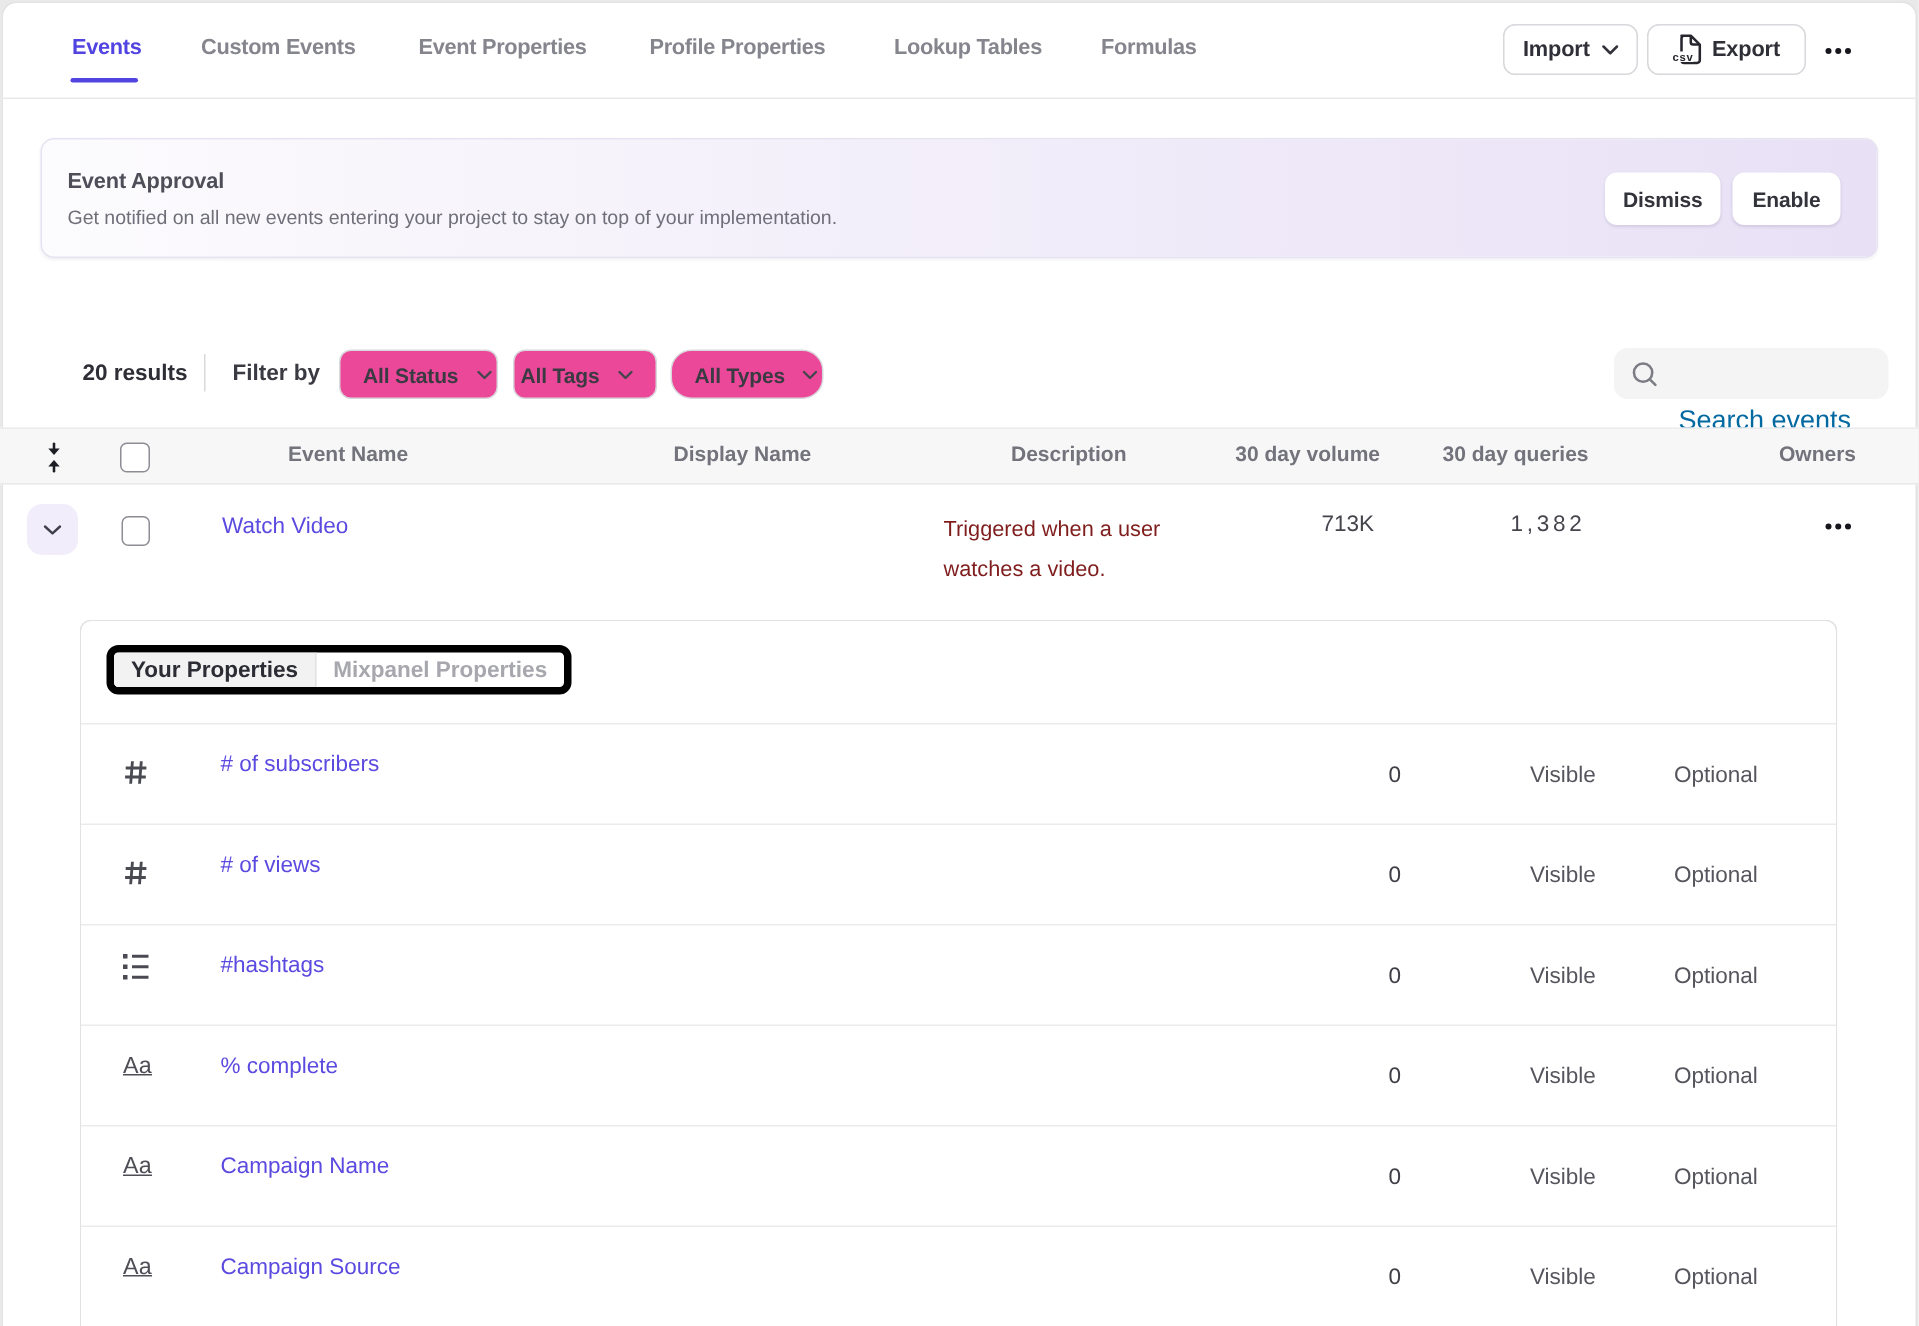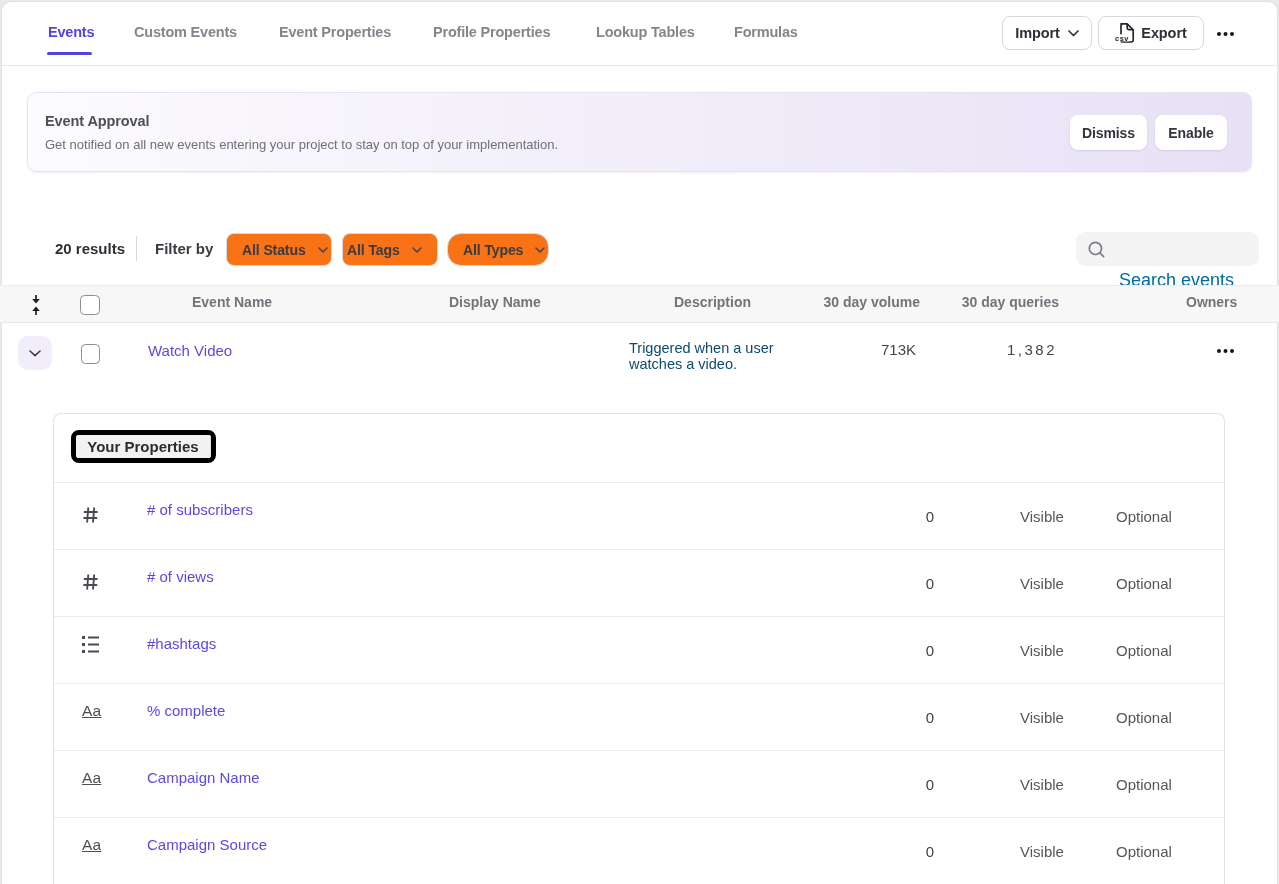--- a/index.html
+++ b/index.html
@@ -6,21 +6,21 @@
 html,body { width:1279px; height:884px; background:#e9e9ea; font-family:"Liberation Sans", sans-serif; overflow:hidden; }
 .card { position:absolute; left:1px; top:1px; width:1277px; height:883px; background:#ffffff; border:1px solid #e2e2e4; border-bottom:none; border-radius:10px 10px 0 0; }
 .abs { position:absolute; }
 .tab { position:absolute; top:24px; font-size:14.5px; font-weight:600; color:#85858d; letter-spacing:-0.2px; }
 .tab.active { color:#5244e1; }
 .underline { position:absolute; left:47px; top:52px; width:45px; height:3px; background:#5244e1; border-radius:2px; }
 .navborder { position:absolute; left:0; top:65px; width:1279px; height:1px; background:#e9e9eb; }
 .btn { position:absolute; height:34px; border:1px solid #d8d8dc; border-radius:8px; background:#fff; display:flex; align-items:center; justify-content:center; font-size:14.5px; font-weight:600; color:#2f2f37; letter-spacing:-0.1px; }
 .banner { position:absolute; left:27px; top:92px; width:1225px; height:80px; border-radius:9px; background:linear-gradient(90deg, #fcfbfd 0%, #f3effa 45%, #e8e1f6 100%); border:1px solid #e7e2f2; box-shadow:0 1px 2px rgba(80,60,120,0.08); }
 .wbtn { position:absolute; top:115px; height:35px; background:#fff; border-radius:8px; display:flex; align-items:center; justify-content:center; font-size:14px; font-weight:600; color:#33333b; letter-spacing:-0.1px; box-shadow:0 1px 2px rgba(40,30,70,0.12); }
-.drop { position:absolute; top:233px; height:33px; border:1px solid #d8d8dc; border-radius:8px; background:#f97316; display:flex; align-items:center; font-size:14px; font-weight:600; color:#3a3a42; white-space:nowrap; letter-spacing:-0.1px; }
+.drop { position:absolute; top:233px; height:33px; border:1px solid #d8d8dc; border-radius:8px; background:#ec4899; display:flex; align-items:center; font-size:14px; font-weight:600; color:#3a3a42; white-space:nowrap; letter-spacing:-0.1px; }
 .hdrlbl { position:absolute; font-size:14px; font-weight:600; color:#73737c;margin-left:44px; }
 .plink { color:#5b4ae0; font-size:15px; }
 .prow-border { position:absolute; left:0; width:1170px; height:1px; background:#ebebee; }
 .picon { position:absolute; left:28px; color:#4a4a52;text-decoration:underline; }
 .picon.aa { font-size:15.5px; font-weight:500; left:28px; color:#4e4e56; letter-spacing:0.2px; }
 .pval { position:absolute; font-size:15px; color:#55555d; }
 .pval.num { left:855px; width:25px; text-align:right; color:#3f3f47; }
 .pval.vis { left:966px; }
 .pval.opt { left:1062px; }
 </style>
@@ -93,33 +93,34 @@
 <span class="hdrlbl" style="right:359px; top:294px;">30 day volume</span>
 <span class="hdrlbl" style="right:220px; top:294px;">30 day queries</span>
 <span class="hdrlbl" style="left:1142px; top:294px;">Owners</span>
 
 <div class="abs" style="left:17.5px; top:335.5px; width:34px; height:34px; background:#f1edfb; border-radius:10px;"></div>
 <svg class="abs" style="left:29px; top:350px;" width="12" height="7" viewBox="0 0 12 7">
     <path d="M1 1 L6 5.6 L11 1" fill="none" stroke="#3f3f49" stroke-width="1.6" stroke-linecap="round" stroke-linejoin="round"></path>
   </svg>
 <div class="abs" style="left:80.5px; top:344px; width:19.5px; height:19.5px; background:#fff; border:1.2px solid #8d8d95; border-radius:4.5px;"></div>
 <div class="abs plink" style="left:148px; top:342px;">Watch Video</div>
-<div class="abs" style="left:629px; top:339.5px; font-size:14.5px; color:#0c4a6e; line-height:16px;">Triggered when a user<br>watches a video.</div>
+<div class="abs" style="left:629px; top:339.5px; font-size:14.5px; color:#7f1d1d; line-height:27px;">Triggered when a user<br>watches a video.</div>
 <div class="abs" style="right:363px; top:341px; font-size:15px; color:#45454d;">713K</div>
 <div class="abs" style="right:222px; top:341px; font-size:15px; color:#45454d; letter-spacing:2.5px;">1,382</div>
 <svg class="abs" style="left:1215px; top:345px;" width="24" height="12">
     <circle cx="4" cy="6" r="2" fill="#16161c"></circle>
     <circle cx="10.5" cy="6" r="2" fill="#16161c"></circle>
     <circle cx="17" cy="6" r="2" fill="#16161c"></circle>
   </svg>
 
 <div class="abs" id="panel" style="left:53px; top:413px; width:1172px; height:471px; background:#fff; border:1px solid #e2e2e5; border-bottom:none; border-radius:8px 8px 0 0;">
 
   <div style="position:absolute; left:17px; top:16px; height:33px; border:5px solid #000000; border-radius:8px; display:flex; overflow:hidden;">
     <div style="width:135px; background:#f2f2f3; display:flex; align-items:center; justify-content:center; font-size:15px; font-weight:600; color:#2c2c34; border-right:1px solid #e1e1e4;">Your Properties</div>
+    <div style="width:165px; display:flex; align-items:center; justify-content:center; font-size:15px; font-weight:600; color:#a7a7ae;">Mixpanel Properties</div>
   </div>
   <div class="prow-border" style="top:68px;"></div>
   <div class="prow-border" style="top:135px;"></div>
   <div class="prow-border" style="top:202px;"></div>
   <div class="prow-border" style="top:269px;"></div>
   <div class="prow-border" style="top:336px;"></div>
   <div class="prow-border" style="top:403px;"></div>
 
   <svg class="abs" style="left:29px; top:93px;" width="15" height="16" viewBox="0 0 15 16">
     <path d="M5.3 0.5 L4.1 15.5 M11.2 0.5 L10 15.5 M0.8 5 H14.6 M0.4 11 H14.2" fill="none" stroke="#4a4a52" stroke-width="1.9"></path>

